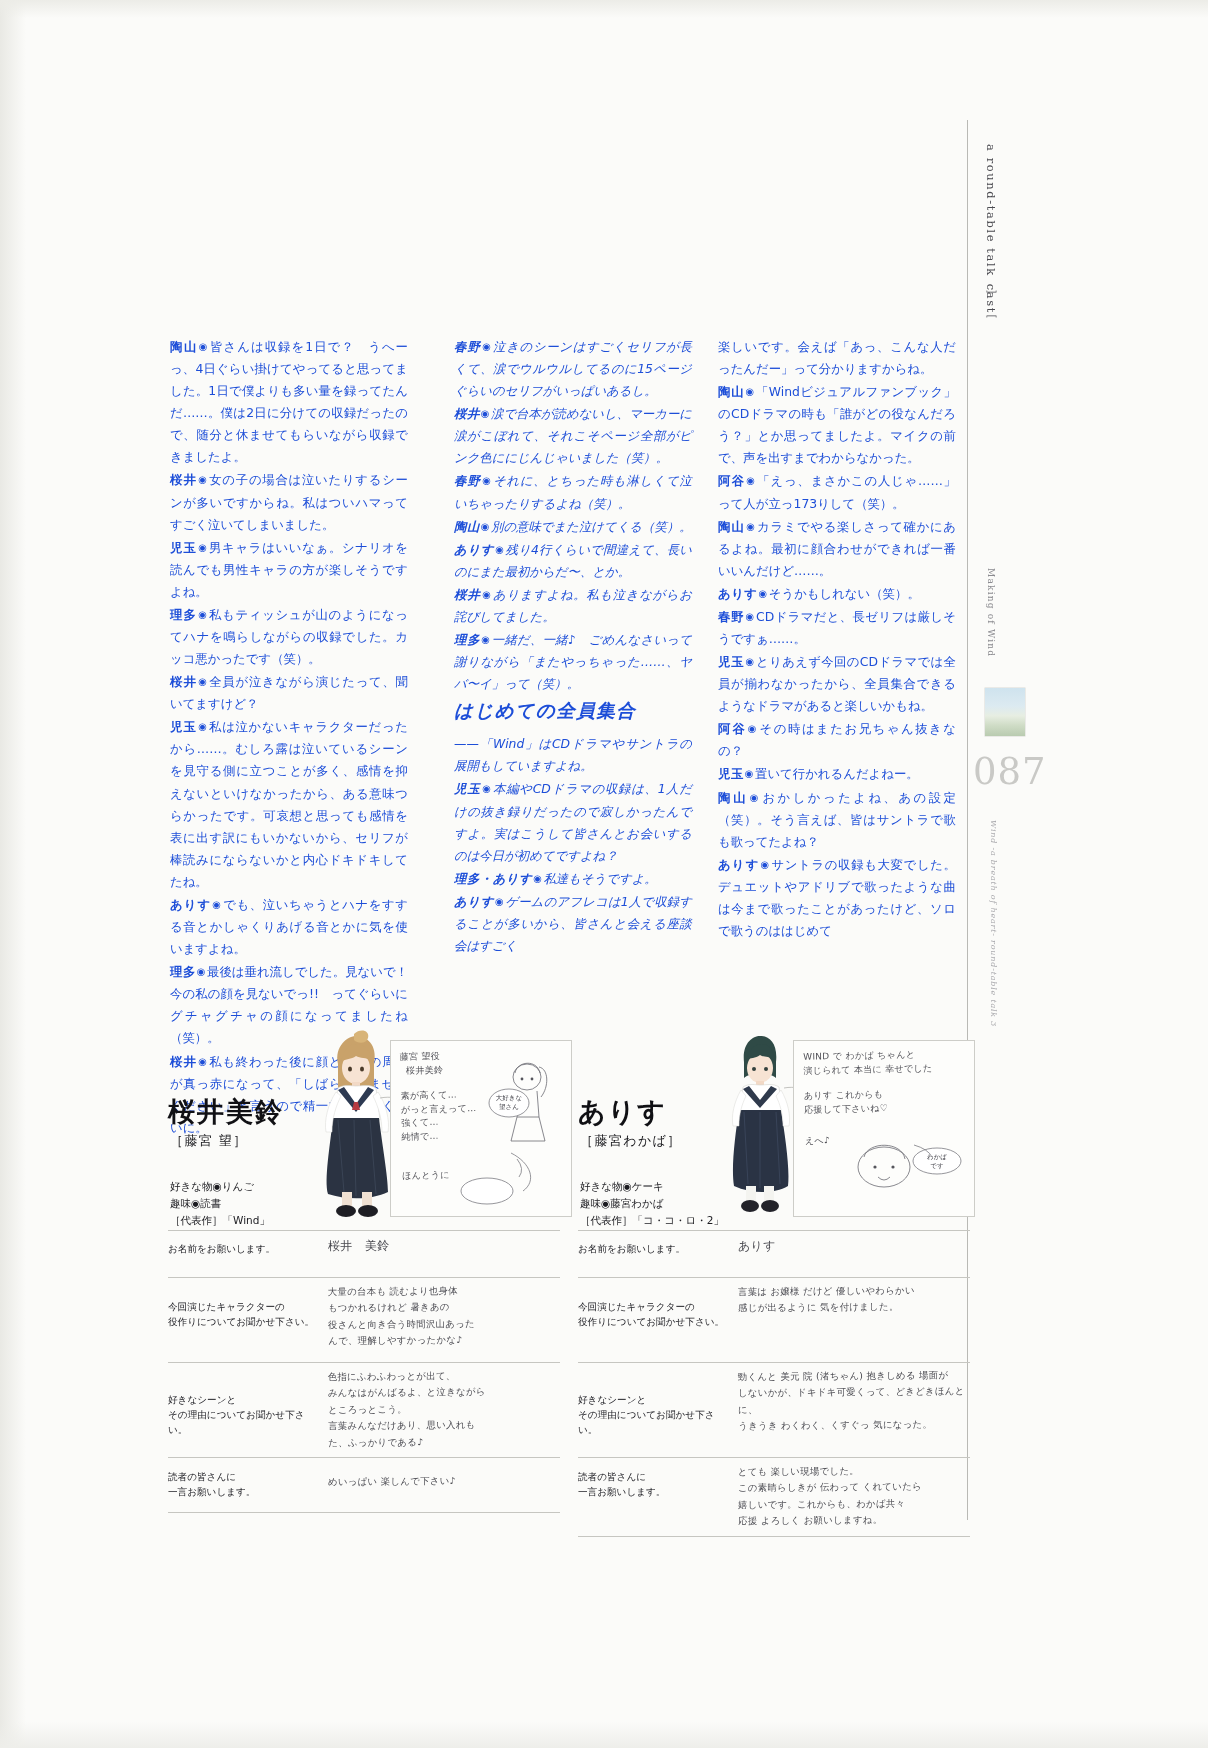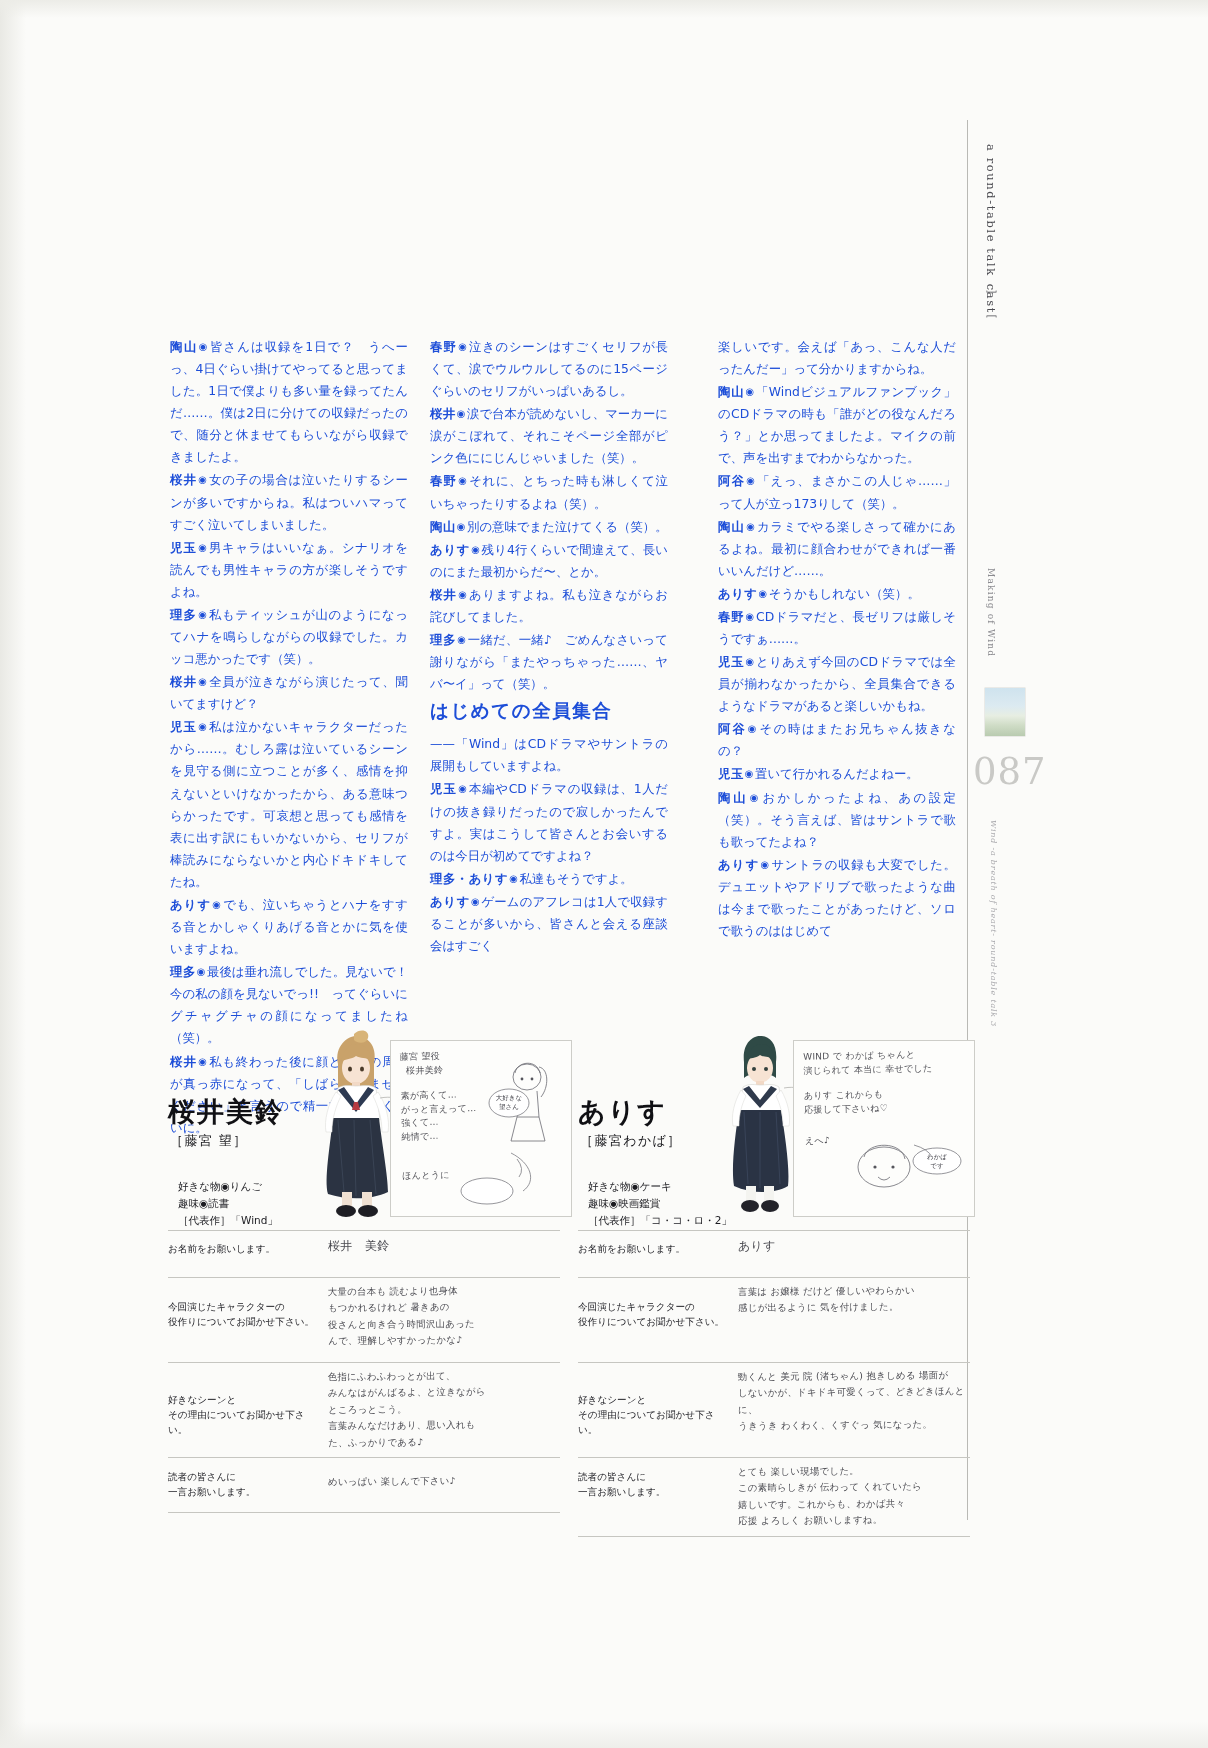--- a/index.html
+++ b/index.html
@@ -122,21 +122,21 @@
   .col {
     position: absolute;
     top: 0;
     width: 238px;
     font-size: 12.4px;
     line-height: 1.78;
     text-align: justify;
     color: #1d4ed8;
   }
   .col.c1 { left: 0; }
-  .col.c2 { left: 260px; }
+  .col.c2 { left: 284px; font-style: italic; }
   .col.c3 { left: 548px; }
   .para {
     margin: 0 0 1px 0;
     text-indent: 0;
   }
   .spk {
     font-weight: bold;
     letter-spacing: 0.5px;
   }
   .spk::after {
@@ -183,21 +183,21 @@
   .char-role {
     position: absolute;
     left: 2px;
     top: 112px;
     font-size: 13px;
     letter-spacing: 1.4px;
     color: #16161a;
   }
   .char-meta {
     position: absolute;
-    left: 10px;
+    left: 2px;
     top: 158px;
     font-size: 10.5px;
     line-height: 1.62;
     color: #1b1b20;
   }
 
   
   .art {
     position: absolute;
     top: 8px;
@@ -483,21 +483,21 @@
           <text x="143" y="118" font-size="6.5" text-anchor="middle" fill="#3c3c44" font-family="DejaVu Sans, sans-serif">わかば</text>
           <text x="143" y="127" font-size="6.5" text-anchor="middle" fill="#3c3c44" font-family="DejaVu Sans, sans-serif">です</text>
           <path d="M120 104 q14 4 18 12" fill="none" stroke="#7b7b82" stroke-width="0.8"></path>
         </svg>
       </div>
 
       <div class="char-name">ありす</div>
       <div class="char-role">［藤宮わかば］</div>
       <div class="char-meta">
         <div>好きな物◉ケーキ</div>
-        <div>趣味◉映画鑑賞</div>
+        <div>趣味◉藤宮わかば</div>
         <div>［代表作］「コ・コ・ロ・2」</div>
       </div>
 
       <div class="qa" style="top:210px;">
         <div class="qa-row">
           <div class="qa-q">お名前をお願いします。</div>
           <div class="qa-a hand" style="font-size:12px;">ありす</div>
         </div>
         <div class="qa-row" style="min-height:72px;">
           <div class="qa-q" style="top:22px;white-space:pre-line;">今回演じたキャラクターの

